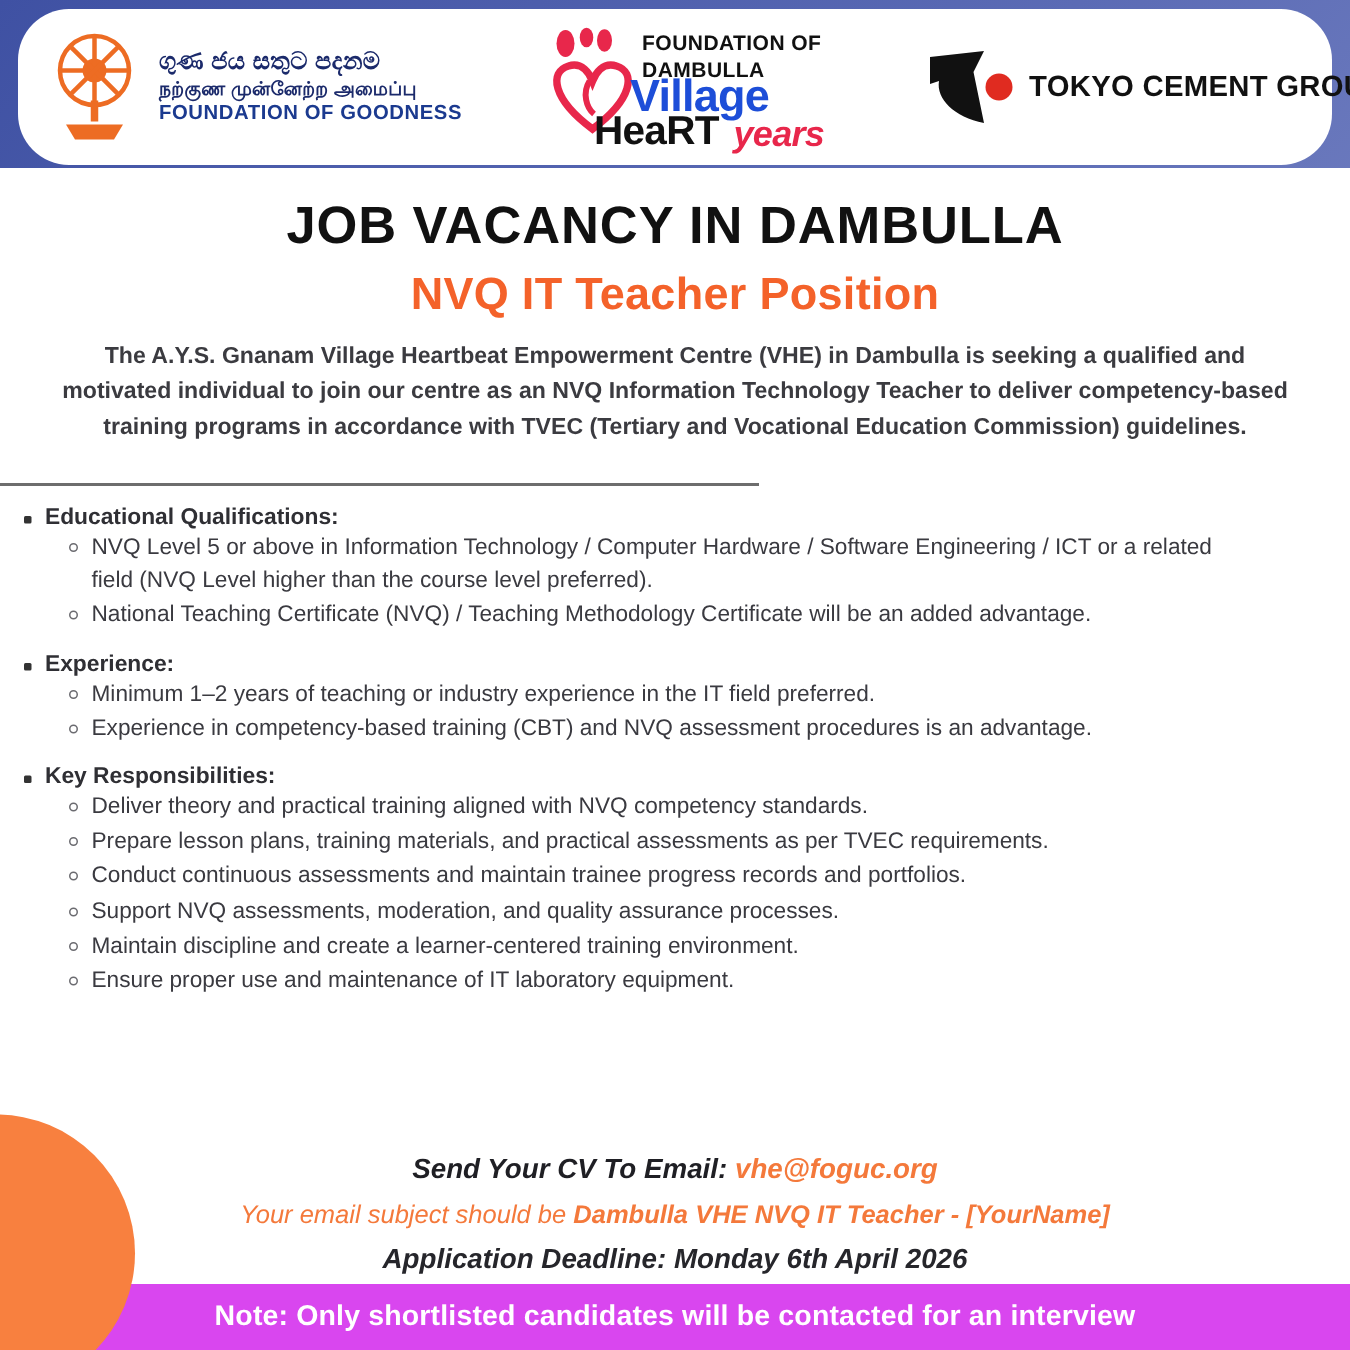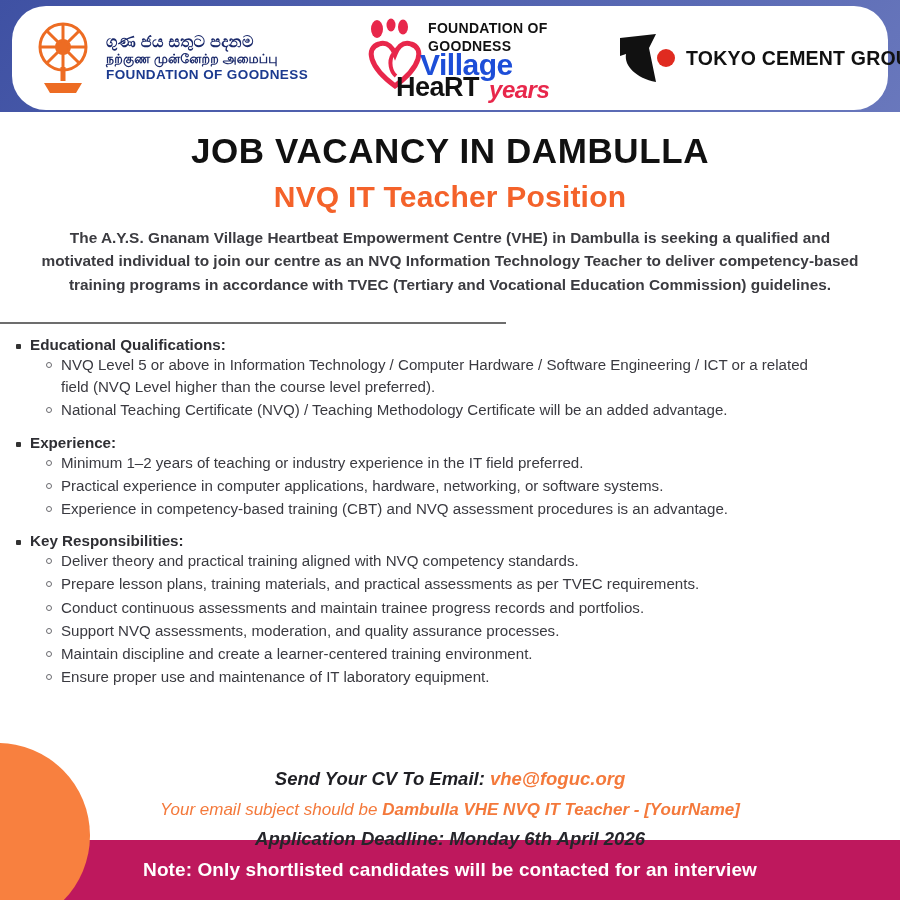--- a/index.html
+++ b/index.html
@@ -195,22 +195,22 @@
   .c-subject {
     top: 800px; font-size: 17px; color: #F4793B; font-weight: normal;
   }
   .c-subject b { font-weight: bold; }
 
   .c-deadline { top: 828px; font-size: 18.5px; font-weight: bold; color: #26262b; }
 
   
   .banner {
     position: absolute; left: 0; bottom: 0;
-    width: 900px; height: 60px;
-    background: #be185d;
+    width: 900px; height: 44px;
+    background: #d946ef;
     z-index: 2;
     display: flex; align-items: center; justify-content: center;
   }
   .banner-text {
     font-size: 19px; font-weight: bold; color: #FFFFFF;
     letter-spacing: .1px;
     position: relative; z-index: 4;
   }
 </style>
 </head>
@@ -250,21 +250,21 @@
     <div class="logo-vhb">
       <svg width="70" height="80" viewBox="0 0 70 80" style="position:absolute;left:4px;top:8px;">
         <ellipse cx="17" cy="11" rx="6" ry="9" fill="#E8274B"></ellipse>
         <ellipse cx="31" cy="7" rx="4.5" ry="6.5" fill="#E8274B"></ellipse>
         <ellipse cx="43" cy="9" rx="5" ry="7.5" fill="#E8274B"></ellipse>
         <path d="M35 68 C 8 48, 6 30, 19 26 C 28 23, 33 31, 35 36 C 37 31, 42 23, 51 26 C 64 30, 62 48, 35 68 Z" fill="none" stroke="#E8274B" stroke-width="5"></path>
         <path d="M33 36 C 28 44, 31 54, 36 58" fill="none" stroke="#E8274B" stroke-width="4"></path>
       </svg>
       <div class="vhb-fg">
         <span>FOUNDATION OF</span><br>
-        <span>GOODNESS</span>
+        <span>DAMBULLA</span>
       </div>
       <div class="vhb-village">Village</div>
       <div class="vhb-heart">HeaRT</div>
       <div class="vhb-beat">years</div>
     </div>
 
     <div class="logo-tokyo">
       <svg width="60" height="56" viewBox="0 0 60 56">
         <path d="M4 8 L40 4 L33 18 L40 52 C 20 48, 8 36, 10 24 L4 26 Z" fill="#111"></path>
         <circle cx="50" cy="28" r="9" fill="#E02B20"></circle>
@@ -304,24 +304,20 @@
         <span class="bullet-sq"></span>
         <span>Experience:</span>
       </div>
       <div class="sub-list">
         <div class="sub-item">
           <span class="bullet-ci"></span>
           <span class="sub-text">Minimum 1–2 years of teaching or industry experience in the IT field preferred.</span>
         </div>
         <div class="sub-item">
           <span class="bullet-ci"></span>
-          <span class="sub-text">Practical experience in computer applications, hardware, networking, or software systems.</span>
-        </div>
-        <div class="sub-item">
-          <span class="bullet-ci"></span>
           <span class="sub-text">Experience in competency-based training (CBT) and NVQ assessment procedures is an advantage.</span>
         </div>
       </div>
     </div>
 
     <div class="section" style="margin-top:12px;">
       <div class="sec-head">
         <span class="bullet-sq"></span>
         <span>Key Responsibilities:</span>
       </div>

